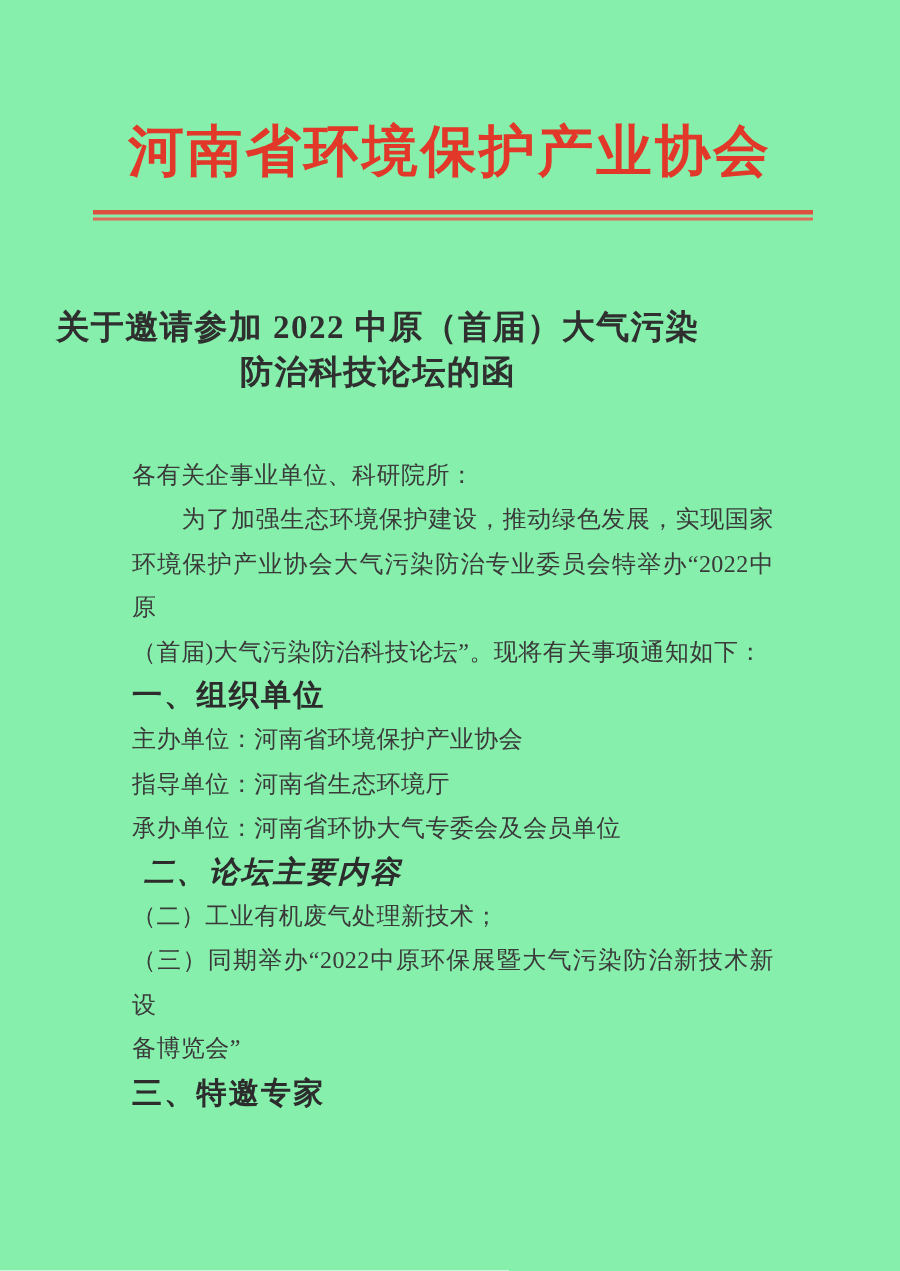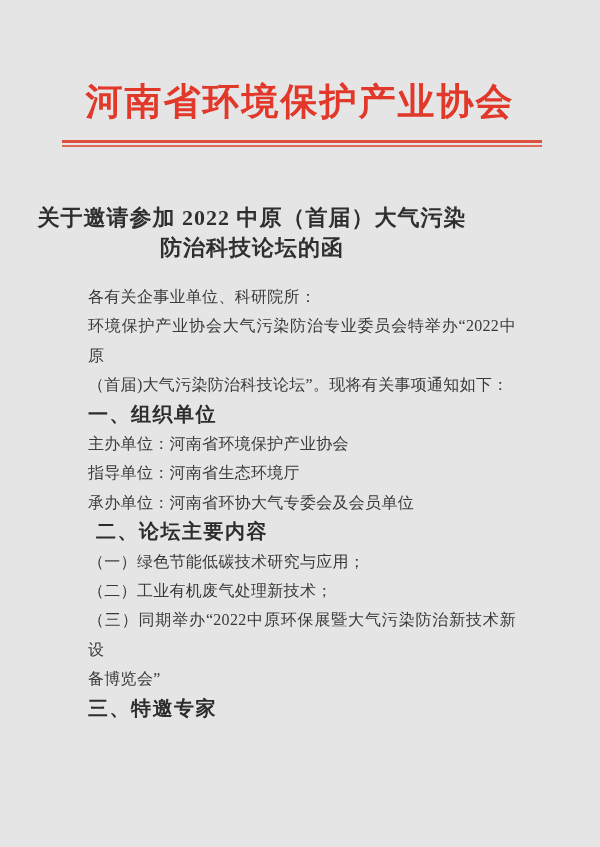--- a/index.html
+++ b/index.html
@@ -4,21 +4,21 @@
 <style>
   html, body {
     margin: 0;
     padding: 0;
     background: #ffffff;
   }
   .page {
     position: relative;
     width: 600px;
     height: 847px;
-    background: #e5e5e5;
+    background: #86efac;
     overflow: hidden;
     font-family: "Liberation Serif", serif;
   }
   .letterhead {
     position: absolute;
     top: 78px;
     left: 0;
     width: 600px;
     text-align: center;
     font-family: "Liberation Serif", serif;
@@ -52,21 +52,21 @@
     text-align: center;
     font-family: "Liberation Serif", serif;
     font-size: 22px;
     font-weight: 700;
     letter-spacing: 1px;
     color: #2f2f2f;
     line-height: 29.5px;
   }
   .content {
     position: absolute;
-    top: 282px;
+    top: 303px;
     left: 88px;
     width: 428px;
     font-size: 16px;
     line-height: 29.4px;
     letter-spacing: 0.3px;
     color: #3a3a3a;
   }
   .line {
     white-space: nowrap;
   }
@@ -80,20 +80,21 @@
   }
   .line.heading {
     font-family: "Liberation Sans", sans-serif;
     font-size: 20px;
     font-weight: 700;
     letter-spacing: 1.5px;
     color: #2c2c2c;
   }
   .line.heading.indented {
     padding-left: 8px;
+    font-style: italic;
   }
 </style>
 </head>
 <body>
 
 <div class="page">
 
   <div class="letterhead">河南省环境保护产业协会</div>
 
   <div class="rule">
@@ -103,30 +104,30 @@
 
   <div class="title">
     <div>关于邀请参加 2022 中原（首届）大气污染</div>
     <div>防治科技论坛的函</div>
   </div>
 
   <div class="content">
 
     <div class="line">各有关企事业单位、科研院所：</div>
 
+    <div class="line indent just">为了加强生态环境保护建设，推动绿色发展，实现国家</div>
     <div class="line just">环境保护产业协会大气污染防治专业委员会特举办“2022中原</div>
     <div class="line">（首届)大气污染防治科技论坛”。现将有关事项通知如下：</div>
 
     <div class="line heading">一、组织单位</div>
     <div class="line">主办单位：河南省环境保护产业协会</div>
     <div class="line">指导单位：河南省生态环境厅</div>
     <div class="line">承办单位：河南省环协大气专委会及会员单位</div>
 
     <div class="line heading indented">二、论坛主要内容</div>
-    <div class="line">（一）绿色节能低碳技术研究与应用；</div>
     <div class="line">（二）工业有机废气处理新技术；</div>
     <div class="line just">（三）同期举办“2022中原环保展暨大气污染防治新技术新设</div>
     <div class="line">备博览会”</div>
 
     <div class="line heading">三、特邀专家</div>
 
   </div>
 
 </div>
 

